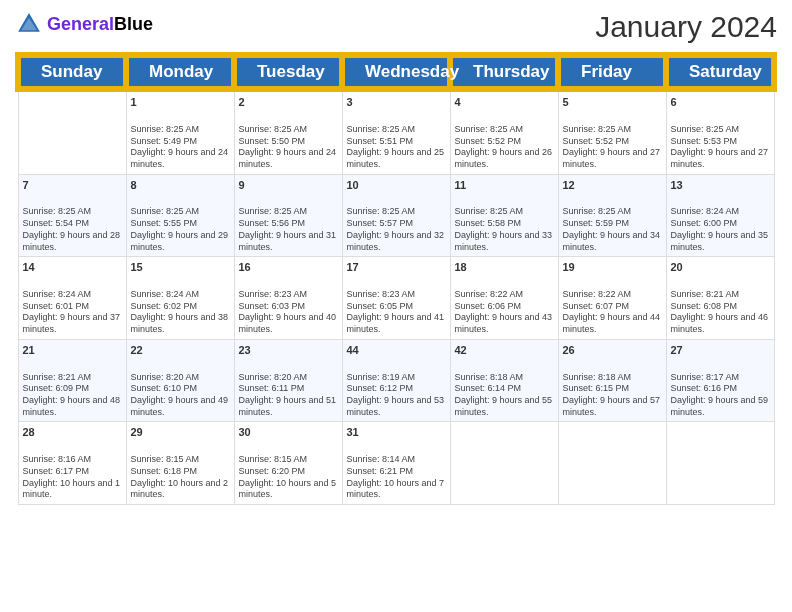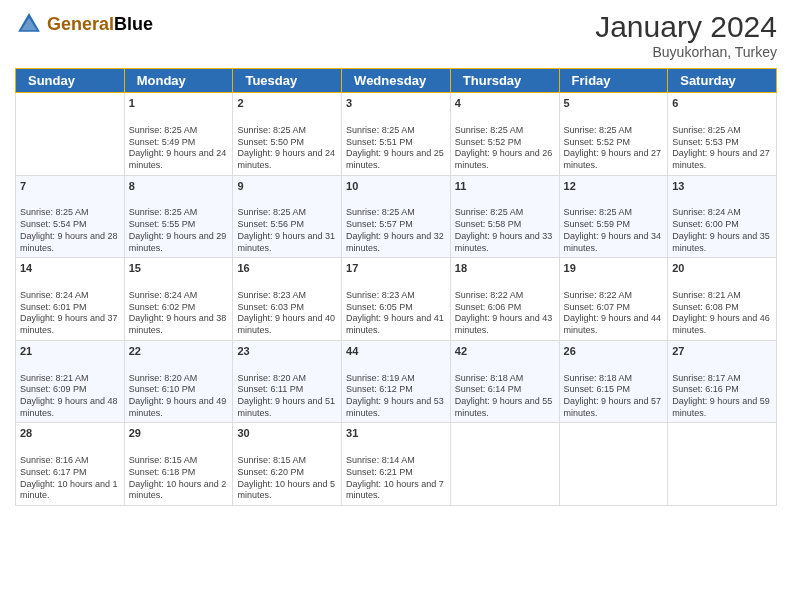--- a/index.html
+++ b/index.html
@@ -23,21 +23,21 @@
       margin-bottom: 8px;
     }
     .logo {
       display: flex;
       align-items: center;
       gap: 4px;
     }
     .logo-text-general {
       font-size: 18px;
       font-weight: bold;
-      color: #a16207;
+      color: #6d28d9;
     }
     .logo-text-blue {
       font-size: 18px;
       font-weight: bold;
       color: #000000;
     }
     .logo-icon {
       width: 28px;
       height: 28px;
     }
@@ -56,24 +56,24 @@
     table {
       width: 100%;
       border-collapse: collapse;
       table-layout: fixed;
     }
     thead tr {
       background-color: #2a6db5;
     }
     thead th {
       color: #fff;
-      font-size: 13px;
-      font-weight: bold;
-      padding: 4px 12px;
-      border: 1px solid #eab308;
+      font-size: 17px;
+      font-weight: bold;
+      padding: 4px 20px;
+      border: 6px solid #eab308;
       text-align: left;
     }
     tbody tr {
       border-bottom: 1px solid #ccc;
     }
     tbody td {
       vertical-align: top;
       padding: 3px 4px;
       border: 1px solid #ddd;
       font-size: 9.5px;
@@ -109,21 +109,20 @@
       <svg class="logo-icon" viewBox="0 0 36 36" xmlns="http://www.w3.org/2000/svg">
         <polygon points="18,4 32,28 4,28" fill="#2a6db5"></polygon>
         <polygon points="18,10 28,26 8,26" fill="#fff" opacity="0.3"></polygon>
       </svg>
       <div>
         <span class="logo-text-general">General</span><span class="logo-text-blue">Blue</span>
       </div>
     </div>
     <div class="title-block">
       <div class="month-title">January 2024</div>
-      <div class="location-title">Buyukorhan, Turkey</div>
     </div>
   </div>
 
   <table>
     <thead>
       <tr>
       <th>Sunday</th>
           <th>Monday</th>
           <th>Tuesday</th>
           <th>Wednesday</th>

